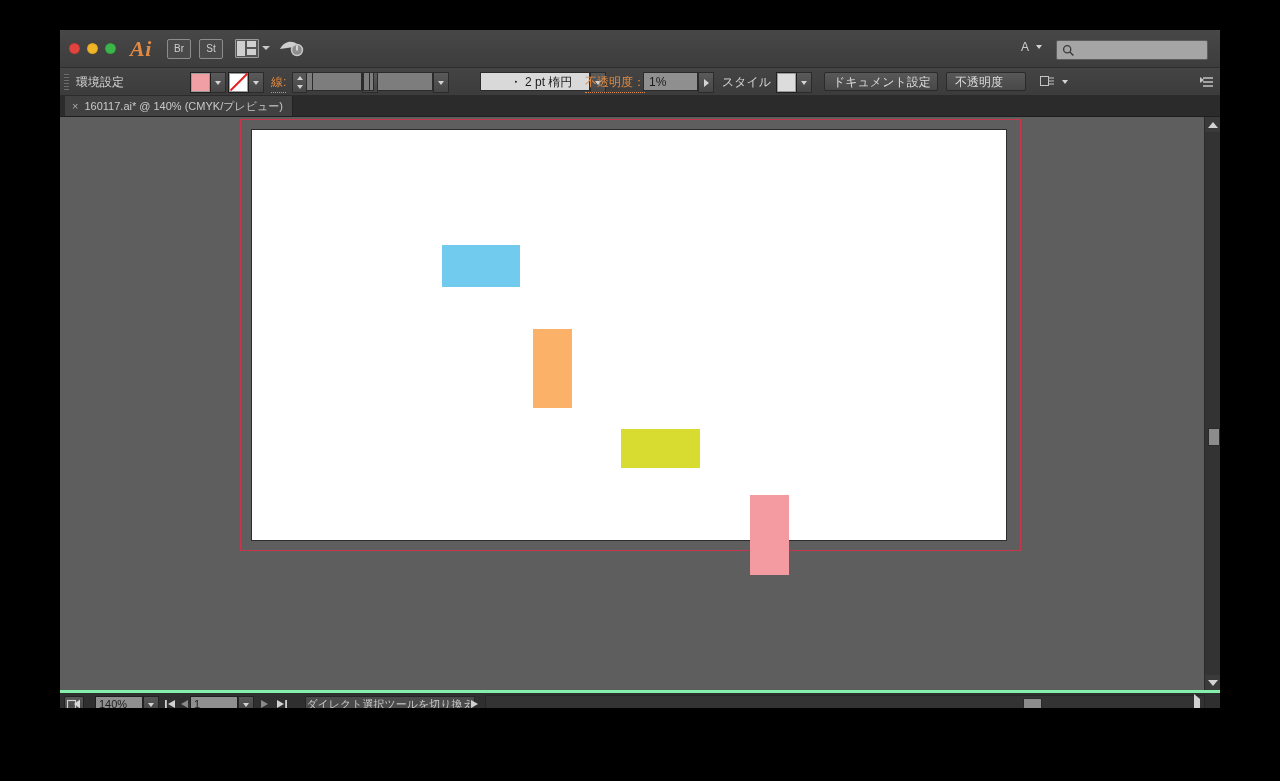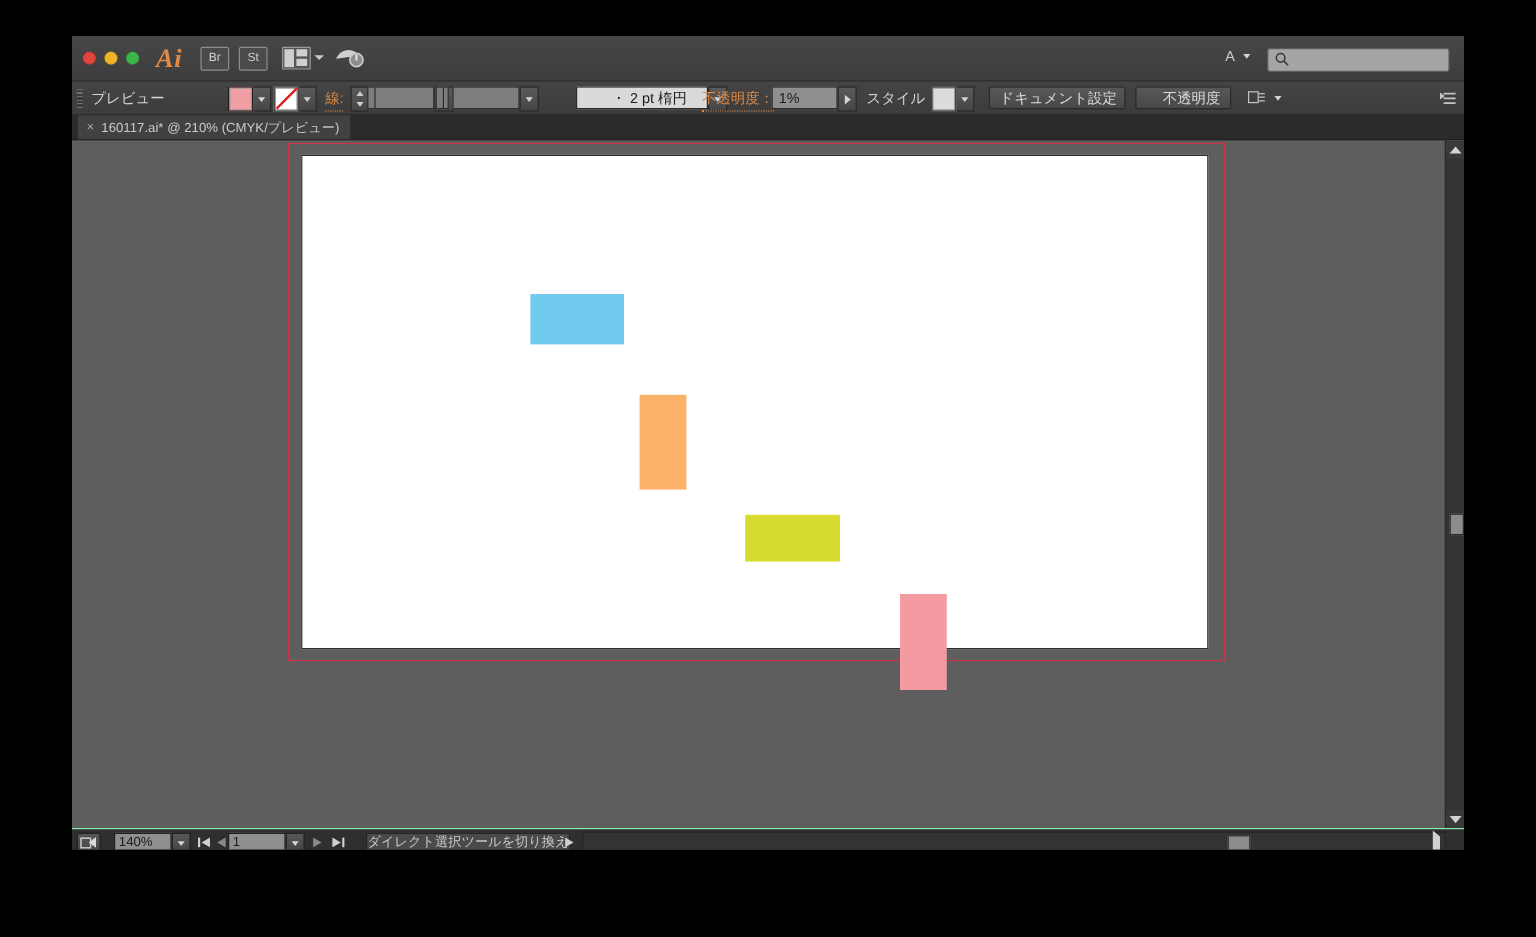--- a/index.html
+++ b/index.html
@@ -234,21 +234,21 @@
   .btn {
     position: absolute;
     top: 4px;
     height: 19px;
     background: linear-gradient(#585858, #484848);
     border: 1px solid #2a2a2a;
     border-radius: 2px;
     color: #dcdcdc;
     font-size: 12px;
     line-height: 19px;
-    text-align: right;
+    text-align: left;
     padding: 0 8px;
     box-sizing: border-box;
     white-space: nowrap;
   }
   .doc-icon { position: absolute; top: 7px; width: 16px; height: 14px; }
   .panel-menu {
     position: absolute;
     right: 6px; top: 8px;
     width: 14px; height: 12px;
   }
@@ -338,21 +338,21 @@
     border-top: 5px solid transparent;
     border-bottom: 5px solid transparent;
     border-left: 6px solid #d2d2d2;
   }
 
   
   .statusbar {
     position: relative;
     height: 21px;
     background: #2f2f2f;
-    border-top: 1px solid #86efac;
+    border-top: 3px solid #86efac;
     font-size: 11px;
     color: #c0c0c0;
   }
   .st-icon {
     position: absolute;
     left: 4px; top: 3px;
     width: 18px; height: 15px;
     background: linear-gradient(#565656, #454545);
     border: 1px solid #232323;
     border-radius: 2px;
@@ -464,21 +464,21 @@
           <circle cx="5.2" cy="5.2" r="3.6" fill="none" stroke="#3a3a3a" stroke-width="1.3"></circle>
           <line x1="7.9" y1="7.9" x2="11.4" y2="11.4" stroke="#3a3a3a" stroke-width="1.4"></line>
         </svg>
       </span>
     </div>
   </div>
 
   <div class="controlbar">
     <div class="grip"></div>
 
-    <div class="cb-label" style="left:16px;">プレビュー</div>
+    <div class="cb-label" style="left:16px;">環境設定</div>
 
     <div class="swatch-group" style="left:130px;">
       <span class="swatch" style="background:#f0a0a5;"></span>
       <span class="swatch-btn">
         <span class="caret-sm"></span>
       </span>
     </div>
 
     <div class="swatch-group" style="left:168px;">
       <span class="swatch">
@@ -547,21 +547,21 @@
       <svg width="14" height="12" viewBox="0 0 14 12">
         <path d="M3 2 H13 M3 6 H13 M3 10 H13" stroke="#c4c4c4" stroke-width="1.4"></path>
         <path d="M0 1 L4 4 L0 7 Z" fill="#c4c4c4"></path>
       </svg>
     </div>
   </div>
 
   <div class="tabbar">
     <div class="doctab">
       <span class="tab-close">×</span>
-      <span>160117.ai* @ 210% (CMYK/プレビュー)</span>
+      <span>160117.ai* @ 140% (CMYK/プレビュー)</span>
     </div>
   </div>
 
   <div class="canvasarea">
     <div class="bleed"></div>
     <div class="artboard" id="artboard">
         <div class="shape" style="left: 190px; top: 115px; width: 78px; height: 42px; background: rgb(112, 203, 238);"></div>
         <div class="shape" style="left: 281px; top: 199px; width: 39px; height: 79px; background: rgb(251, 178, 104);"></div>
         <div class="shape" style="left: 369px; top: 299px; width: 79px; height: 39px; background: rgb(217, 220, 48);"></div>
         <div class="shape" style="left: 498px; top: 365px; width: 39px; height: 80px; background: rgb(244, 155, 162);"></div>

